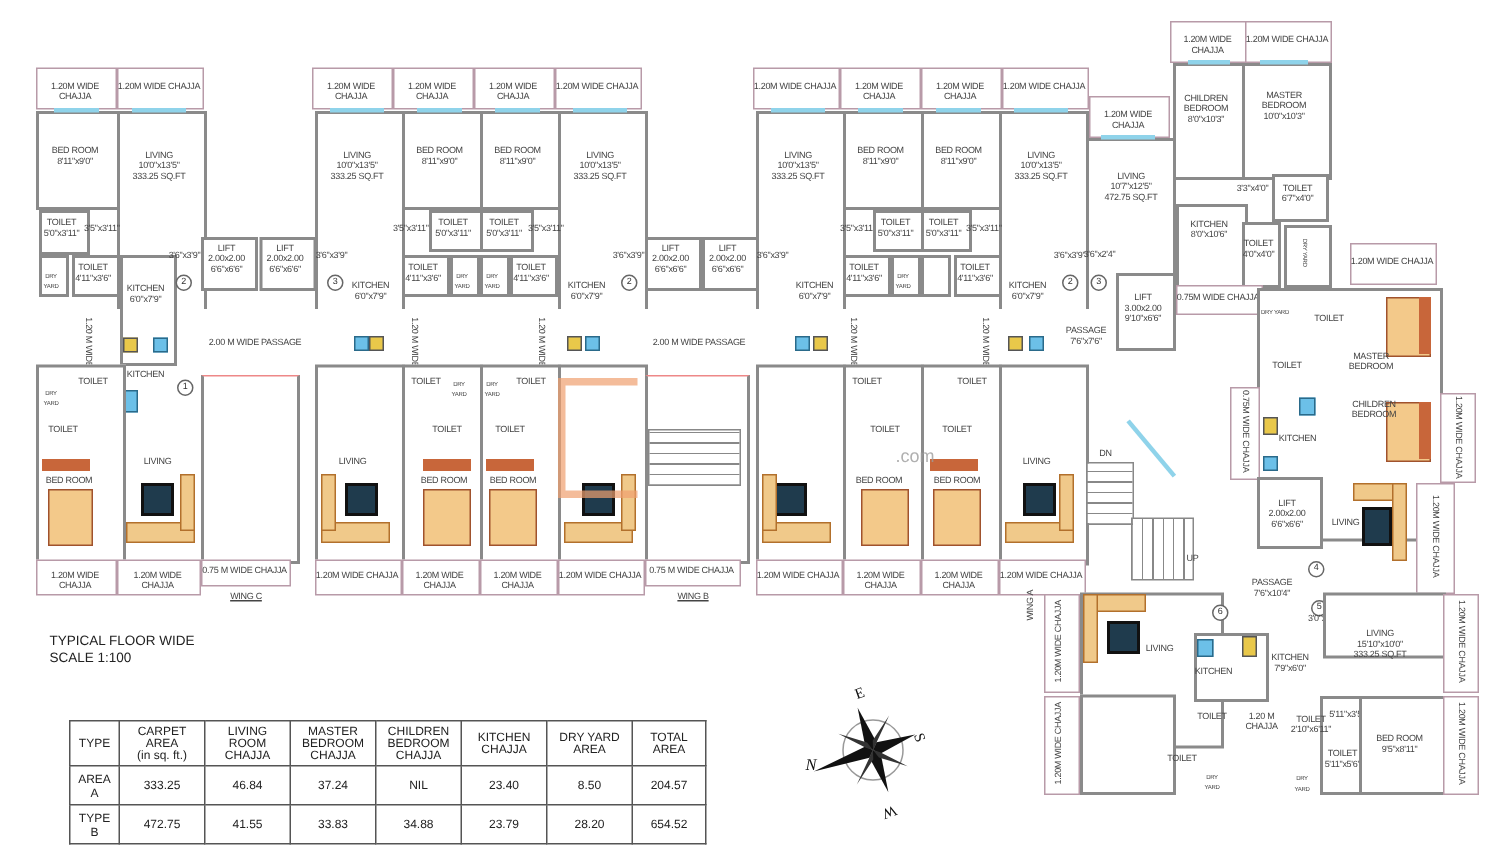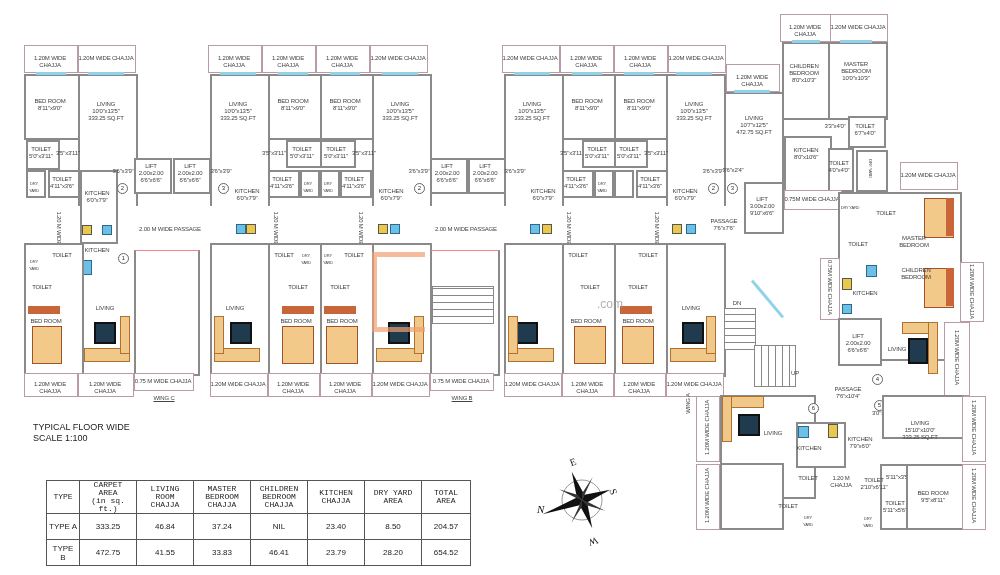--- a/index.html
+++ b/index.html
@@ -32,21 +32,21 @@
            font-family: "Liberation Sans", sans-serif; opacity: 0.75; letter-spacing: -1px; }
     .wm3 { position: absolute; left: 597px; top: 297px; font-size: 12px; color: #9d9d9d; opacity: 0.8;
            font-family: "Liberation Sans", sans-serif; }
     .wm-logo { position: absolute; left: 372px; top: 252px; width: 48px; height: 70px;
                border: 5px solid #f0a070; border-right: none; opacity: 0.7; }
     .title { position: absolute; left: 33px; top: 422px; font-size: 9px; line-height: 11px; color: #222;
              font-family: "Liberation Sans", sans-serif; }
     table.area { position: absolute; left: 46px; top: 480px; border-collapse: collapse;
                  font-family: "Liberation Sans", sans-serif; font-size: 8px; color: #222; }
     table.area td, table.area th { border: 1px solid #555; text-align: center; padding: 0 2px; font-weight: normal; }
-    table.area th { height: 29px; line-height: 8px; font-family: Liberation Mono, monospace; }
+    table.area th { height: 29px; line-height: 8px; }
     table.area td { height: 25px; }
     .compass { position: absolute; left: 520px; top: 450px; width: 110px; height: 100px; }
   </style>
 </head>
 <body>
 
 <div class="plan">
 
   <div>
 
@@ -501,35 +501,35 @@
 BEDROOM
 CHAJJA</th>
       <th style="width:52px;white-space:pre-line;">KITCHEN
 CHAJJA</th>
       <th style="width:52px;white-space:pre-line;">DRY YARD
 AREA</th>
       <th style="width:44px;white-space:pre-line;">TOTAL
 AREA</th>
     </tr>
     <tr>
-      <td>TYPE A</td>
+      <td>AREA A</td>
       <td>333.25</td>
       <td>46.84</td>
       <td>37.24</td>
       <td>NIL</td>
       <td>23.40</td>
       <td>8.50</td>
       <td>204.57</td>
     </tr>
     <tr>
       <td>TYPE B</td>
       <td>472.75</td>
       <td>41.55</td>
       <td>33.83</td>
-      <td>46.41</td>
+      <td>34.88</td>
       <td>23.79</td>
       <td>28.20</td>
       <td>654.52</td>
     </tr>
   </tbody>
     </table>
 
   <svg class="compass" viewBox="0 0 110 100">
     <circle cx="62" cy="50" r="20" fill="none" stroke="#999" stroke-width="1"></circle>
     <g transform="rotate(-20 62 50)">

